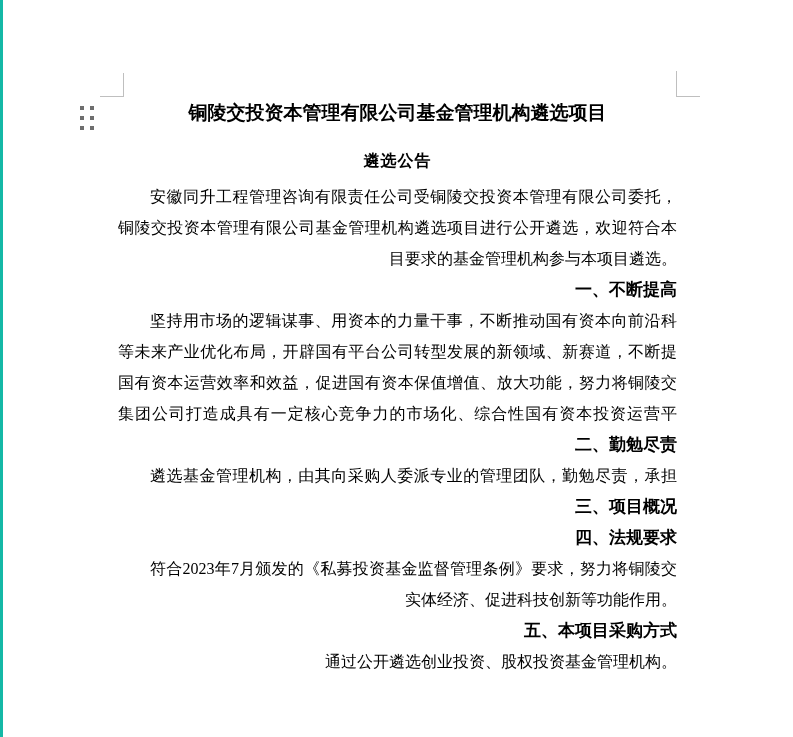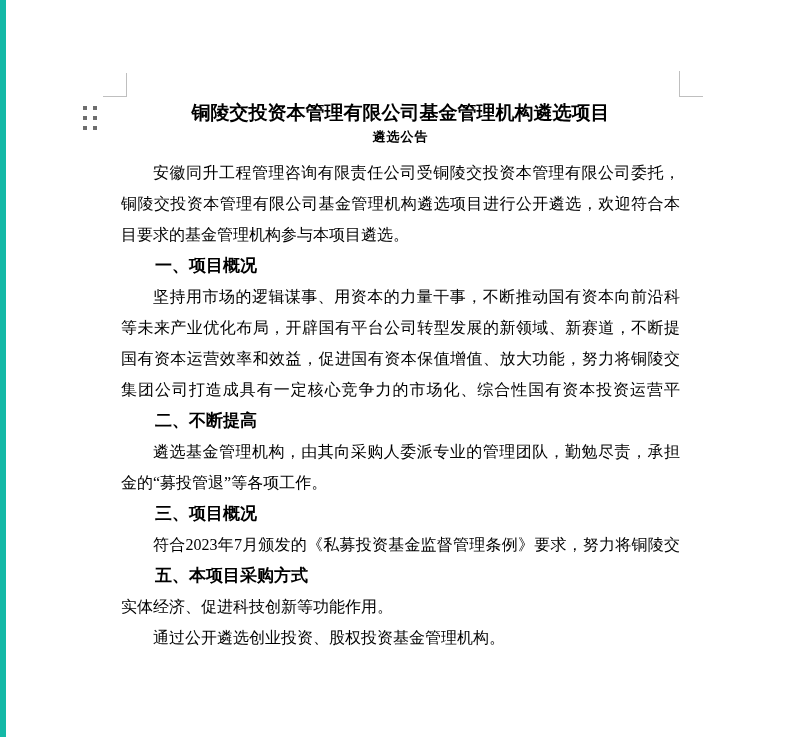--- a/index.html
+++ b/index.html
@@ -6,21 +6,21 @@
     margin: 0;
     padding: 0;
     background: #ffffff;
     font-family: "Liberation Serif", "DejaVu Serif", serif;
   }
   .page {
     position: relative;
     width: 703px;
     height: 737px;
     background: #ffffff;
-    border-left: 6px solid #14b8a6;
+    border-left: 3px solid #14b8a6;
     overflow: hidden;
     box-sizing: border-box;
   }
   
   .crop { position: absolute; background: #bfbfbf; }
   .crop-tl-v { left: 120px; top: 73px;  width: 1px;  height: 23px; }
   .crop-tl-h { left: 97px;  top: 96px;  width: 24px; height: 1px;  }
   .crop-tr-v { left: 673px; top: 71px;  width: 1px;  height: 25px; }
   .crop-tr-h { left: 673px; top: 96px;  width: 24px; height: 1px;  }
   
@@ -44,32 +44,34 @@
   }
   .doc-title {
     margin-top: 101px;
     font-size: 19px;
     line-height: 24px;
     font-weight: bold;
     text-align: center;
     white-space: nowrap;
   }
   .doc-subtitle {
-    font-size: 13px;
+    margin-top: 24px;
+    font-size: 16px;
     line-height: 24px;
     font-weight: bold;
     text-align: center;
     letter-spacing: 1px;
   }
   .lines { margin-top: 8px; }
   .ln {
     height: 31px;
     line-height: 31px;
     font-size: 16px;
     overflow: hidden;
+    text-align: right;
   }
   .ln.fill {
     text-align: justify;
     text-align-last: justify;
   }
   .ln.indent { text-indent: 2em; }
   .ln.heading {
     font-weight: bold;
     font-size: 17px;
     text-indent: 2em;
@@ -94,29 +96,29 @@
     <span class="dot"></span>
   </div>
 
   <div class="doc">
     <div class="doc-title">铜陵交投资本管理有限公司基金管理机构遴选项目</div>
     <div class="doc-subtitle">遴选公告</div>
     <div class="lines">
         <div class="ln indent fill">安徽同升工程管理咨询有限责任公司受铜陵交投资本管理有限公司委托，对</div>
         <div class="ln fill">铜陵交投资本管理有限公司基金管理机构遴选项目进行公开遴选，欢迎符合本项</div>
         <div class="ln">目要求的基金管理机构参与本项目遴选。</div>
-        <div class="ln heading">一、项目概况</div>
+        <div class="ln heading">一、不断提高</div>
         <div class="ln indent fill">坚持用市场的逻辑谋事、用资本的力量干事，不断推动国有资本向前沿科技</div>
         <div class="ln fill">等未来产业优化布局，开辟国有平台公司转型发展的新领域、新赛道，不断提高</div>
         <div class="ln fill">国有资本运营效率和效益，促进国有资本保值增值、放大功能，努力将铜陵交投</div>
         <div class="ln fill">集团公司打造成具有一定核心竞争力的市场化、综合性国有资本投资运营平台。</div>
-        <div class="ln heading">二、不断提高</div>
+        <div class="ln heading">二、勤勉尽责</div>
         <div class="ln indent fill">遴选基金管理机构，由其向采购人委派专业的管理团队，勤勉尽责，承担基</div>
-        <div class="ln">金的“募投管退”等各项工作。</div>
         <div class="ln heading">三、项目概况</div>
+        <div class="ln heading">四、法规要求</div>
         <div class="ln indent fill">符合2023年7月颁发的《私募投资基金监督管理条例》要求，努力将铜陵交投</div>
+        <div class="ln">实体经济、促进科技创新等功能作用。</div>
         <div class="ln heading">五、本项目采购方式</div>
-        <div class="ln">实体经济、促进科技创新等功能作用。</div>
         <div class="ln indent">通过公开遴选创业投资、股权投资基金管理机构。</div>
       </div>
   </div>
 
 </div>
 
 </body></html>

